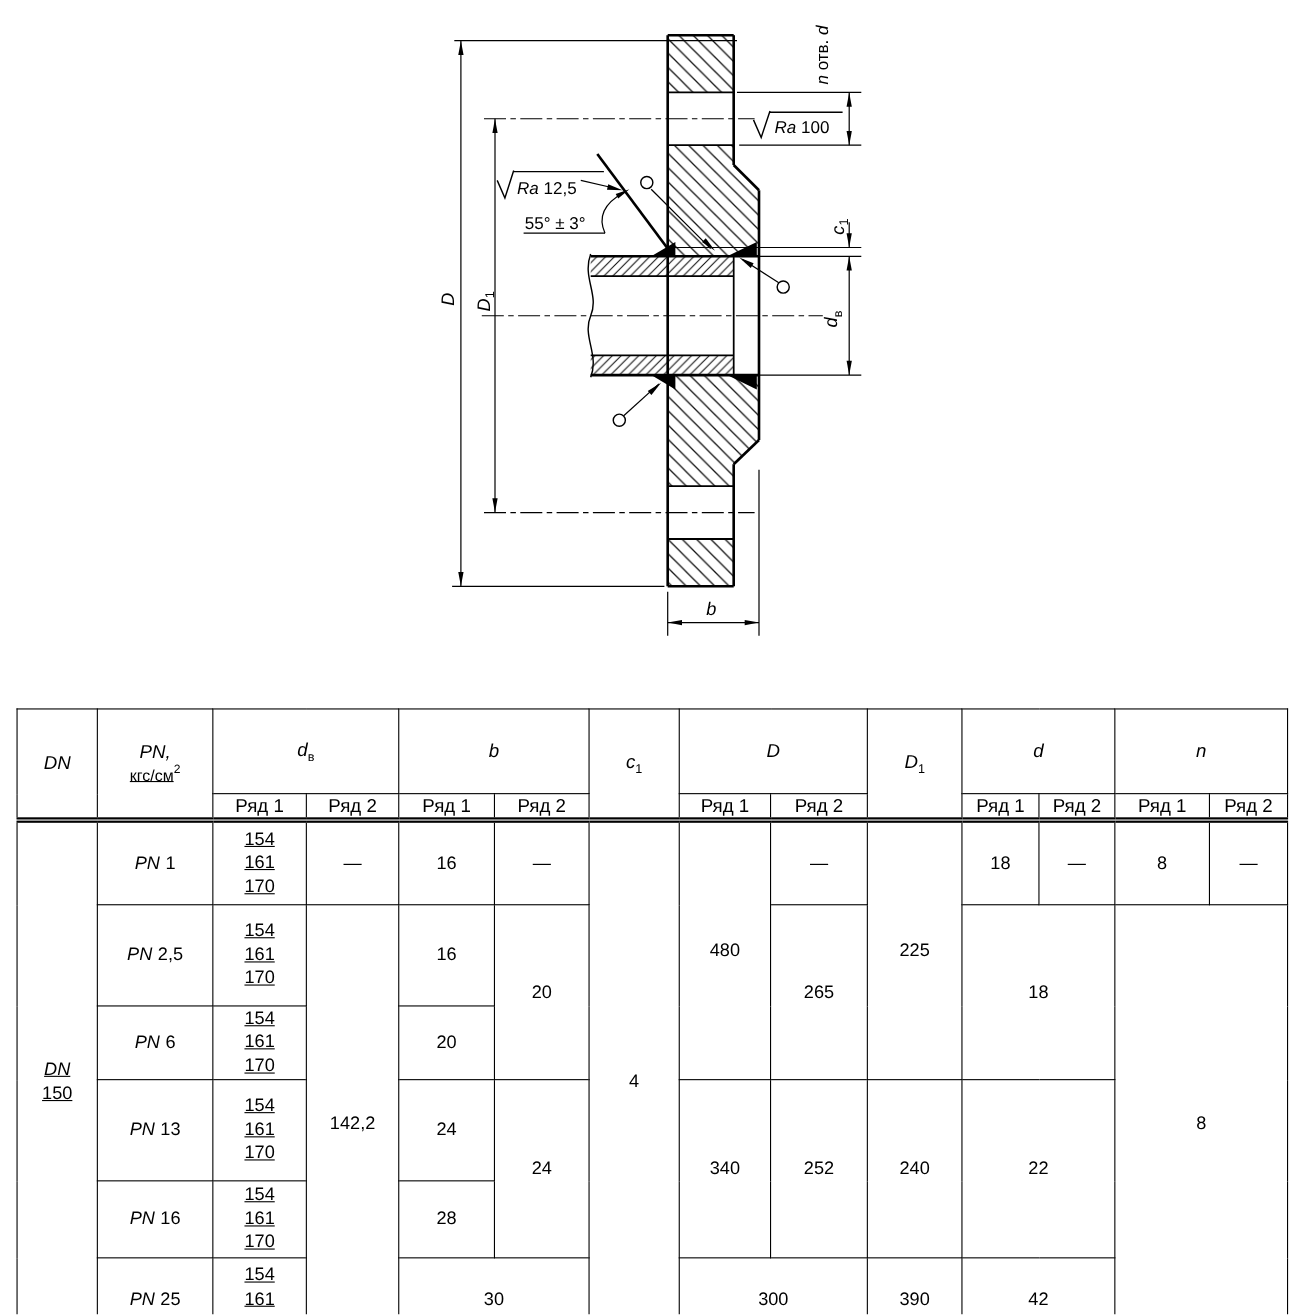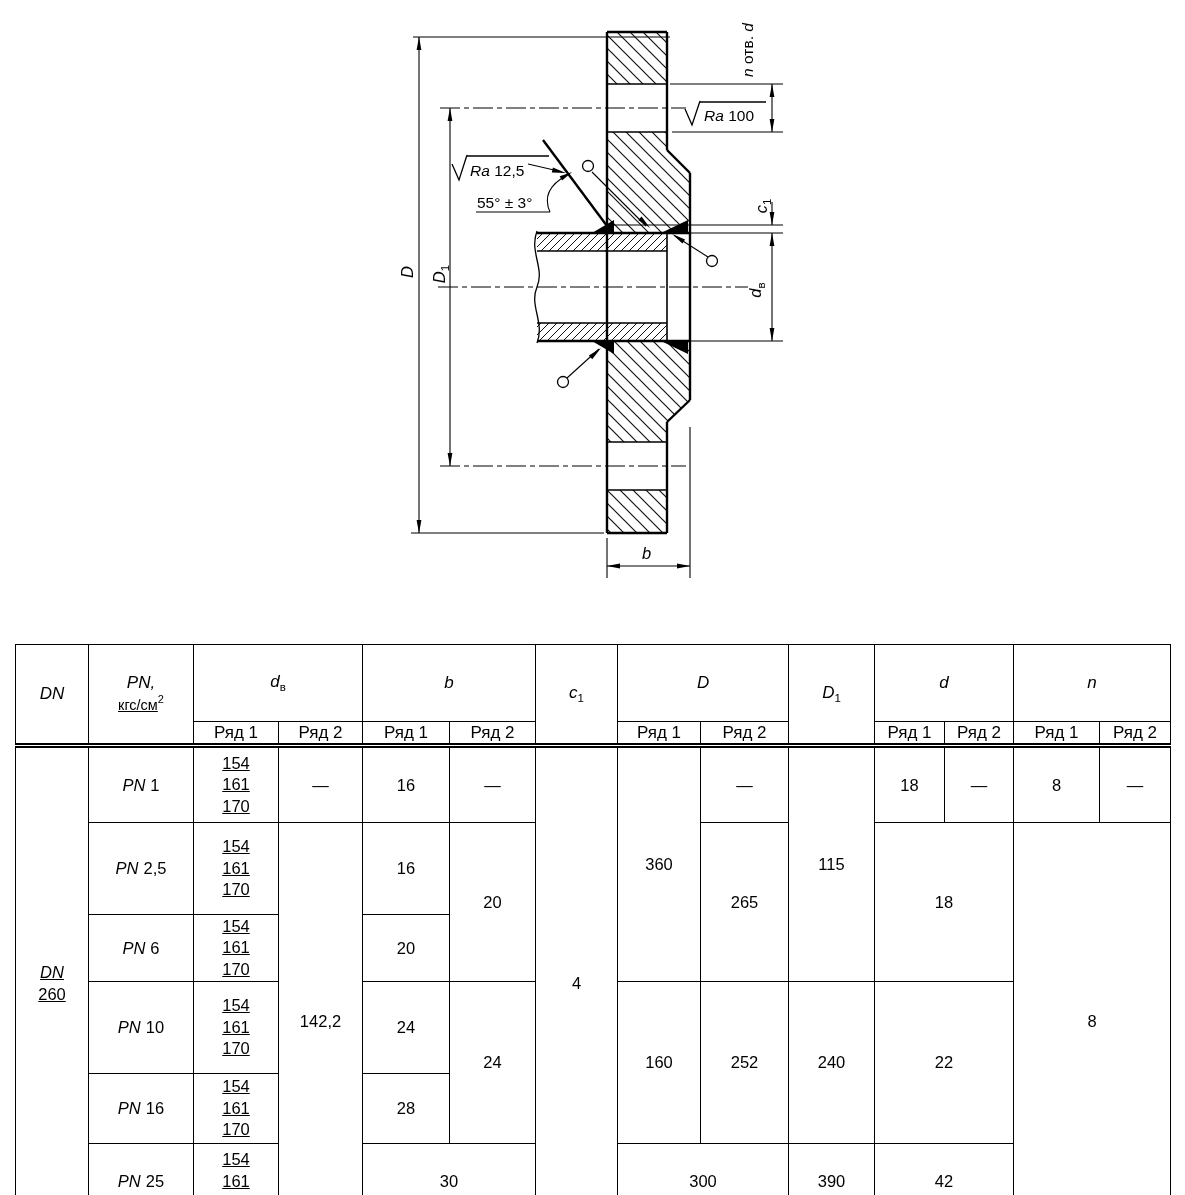--- a/index.html
+++ b/index.html
@@ -197,32 +197,32 @@
         <th>Ряд 1</th>
         <th>Ряд 2</th>
         <th>Ряд 1</th>
         <th>Ряд 2</th>
         <th>Ряд 1</th>
         <th>Ряд 2</th>
       </tr>
     </thead>
     <tbody>
       <tr class="r-pn1 first">
-        <td rowspan="6" class="stack"><i>DN</i><br><span>260</span></td>
+        <td rowspan="6" class="stack"><i>DN</i><br><span>150</span></td>
         <td><i>PN</i><span class="pnv">1</span></td>
         <td class="stack">154
 161
 170</td>
         <td>—</td>
         <td>16</td>
         <td>—</td>
         <td rowspan="6">4</td>
-        <td rowspan="3">360</td>
-        <td>—</td>
-        <td rowspan="3">115</td>
+        <td rowspan="3">480</td>
+        <td>—</td>
+        <td rowspan="3">225</td>
         <td>18</td>
         <td>—</td>
         <td>8</td>
         <td>—</td>
       </tr>
       <tr class="r-pn25x">
         <td><i>PN</i><span class="pnv">2,5</span></td>
         <td class="stack">154
 161
 170</td>
@@ -234,27 +234,27 @@
         <td colspan="2" rowspan="5">8</td>
       </tr>
       <tr class="r-pn6">
         <td><i>PN</i><span class="pnv">6</span></td>
         <td class="stack">154
 161
 170</td>
         <td>20</td>
       </tr>
       <tr class="r-pn10">
-        <td><i>PN</i><span class="pnv">10</span></td>
+        <td><i>PN</i><span class="pnv">13</span></td>
         <td class="stack">154
 161
 170</td>
         <td>24</td>
         <td rowspan="2">24</td>
-        <td rowspan="2">160</td>
+        <td rowspan="2">340</td>
         <td rowspan="2">252</td>
         <td rowspan="2">240</td>
         <td colspan="2" rowspan="2">22</td>
       </tr>
       <tr class="r-pn16">
         <td><i>PN</i><span class="pnv">16</span></td>
         <td class="stack">154
 161
 170</td>
         <td>28</td>

